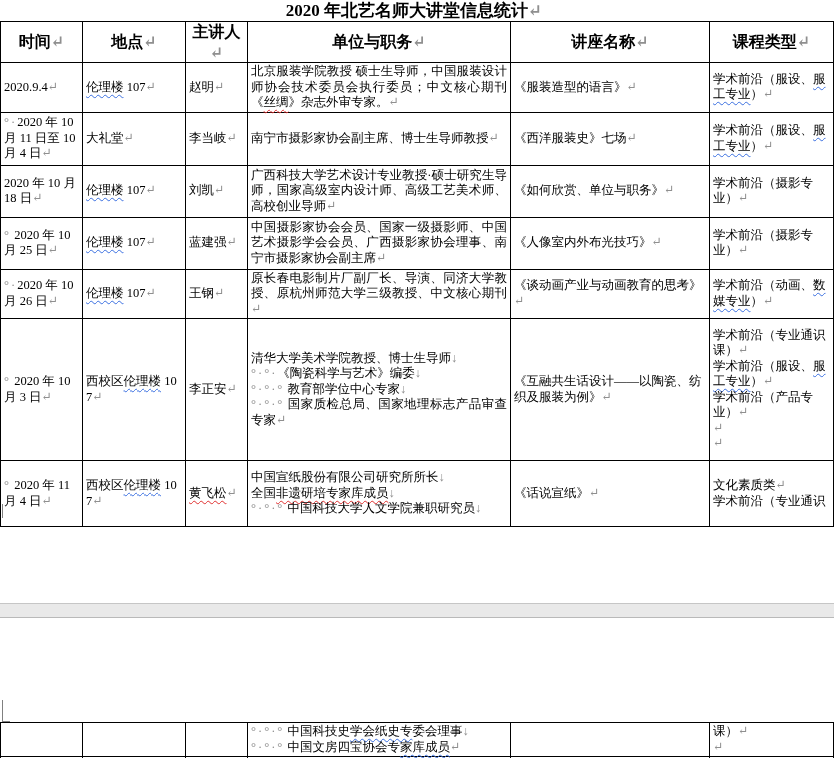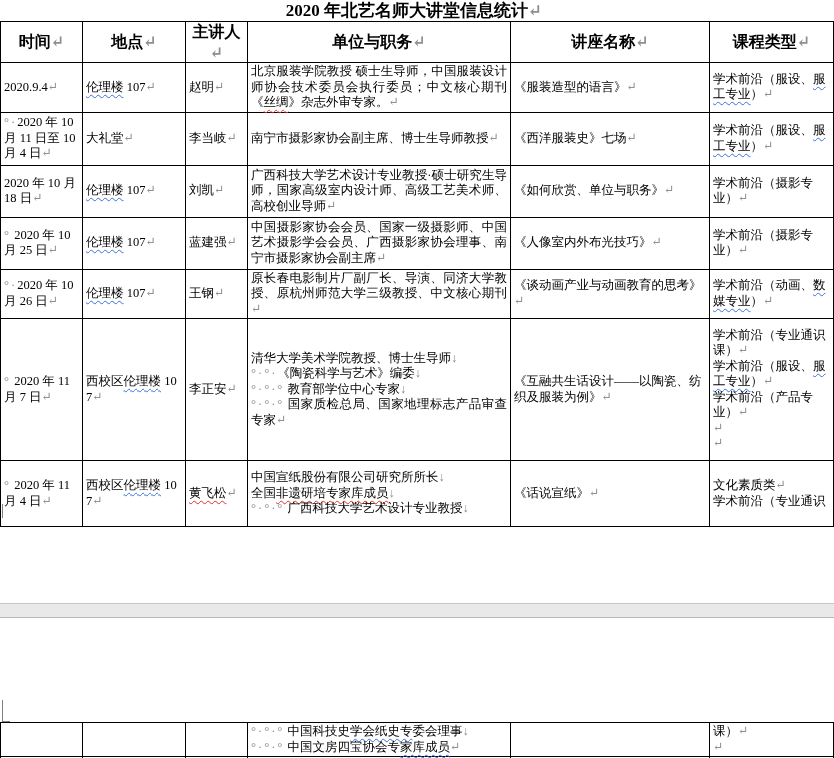--- a/index.html
+++ b/index.html
@@ -99,32 +99,32 @@
         </tr>
         <tr>
           <td class="col-time"><span class="fm sp">°·</span><span>2020 年 10 月 26 日</span><span class="fm">↵</span></td>
           <td class="col-place"><span class="sq-blue">伦理楼</span><span> 107</span><span class="fm">↵</span></td>
           <td class="col-speaker"><span>王钢</span><span class="fm">↵</span></td>
           <td class="col-unit"><span>原长春电影制片厂副厂长、导演、同济大学教授、原杭州师范大学三级教授、中文核心期刊</span><span class="fm">↵</span></td>
           <td class="col-lecture"><span>《谈动画产业与动画教育的思考》</span><span class="fm">↵</span></td>
           <td class="col-type"><span>学术前沿（动画、</span><span class="sq-blue">数媒专业</span><span>）</span><span class="fm">↵</span></td>
         </tr>
         <tr>
-          <td class="col-time"><span class="fm sp">°</span><span> 2020 年 11 月 7 日</span><span class="fm">↵</span></td>
+          <td class="col-time"><span class="fm sp">°</span><span> 2020 年 10 月 3 日</span><span class="fm">↵</span></td>
           <td class="col-place"><span>西校区</span><span class="sq-blue">伦理楼</span><span> 107</span><span class="fm">↵</span></td>
           <td class="col-speaker"><span>李正安</span><span class="fm">↵</span></td>
           <td class="col-unit"><span>清华大学美术学院教授、博士生导师</span><span class="fm">↓</span><br><span class="fm sp">°·°·</span><span>《陶瓷科学与艺术》编委</span><span class="fm">↓</span><br><span class="fm sp">°·°·°</span><span> 教育部学位中心专家</span><span class="fm">↓</span><br><span class="fm sp">°·°·°</span><span> 国家质检总局、国家地理标志产品审查专家</span><span class="fm">↵</span></td>
           <td class="col-lecture"><span>《互融共生话设计——以陶瓷、纺织及服装为例》</span><span class="fm">↵</span></td>
           <td class="col-type"><span>学术前沿（专业通识课）</span><span class="fm">↵</span><br><span>学术前沿（服设、</span><span class="sq-blue">服工专业</span><span>）</span><span class="fm">↵</span><br><span>学术前沿（产品专业）</span><span class="fm">↵</span><br><span class="fm">↵</span><br><span class="fm">↵</span></td>
         </tr>
         <tr>
           <td class="col-time"><span class="fm sp">°</span><span> 2020 年 11 月 4 日</span><span class="fm">↵</span></td>
           <td class="col-place"><span>西校区</span><span class="sq-blue">伦理楼</span><span> 107</span><span class="fm">↵</span></td>
           <td class="col-speaker"><span class="sq-red">黄飞松</span><span class="fm">↵</span></td>
-          <td class="col-unit"><span>中国宣纸股份有限公司研究所所长</span><span class="fm">↓</span><br><span>全国</span><span class="sq-red">非遗研培专家库成员</span><span class="fm">↓</span><br><span class="fm sp">°·°·°</span><span> 广西科技大学艺术设计专业教授</span><span class="fm">↓</span></td>
+          <td class="col-unit"><span>中国宣纸股份有限公司研究所所长</span><span class="fm">↓</span><br><span>全国</span><span class="sq-red">非遗研培专家库成员</span><span class="fm">↓</span><br><span class="fm sp">°·°·°</span><span> 中国科技大学人文学院兼职研究员</span><span class="fm">↓</span></td>
           <td class="col-lecture"><span>《话说宣纸》</span><span class="fm">↵</span></td>
           <td class="col-type"><span>文化素质类</span><span class="fm">↵</span><br><span>学术前沿（专业通识</span></td>
         </tr>
       </tbody>
   </table>
 
   <div class="mark-bl"></div>
   <div class="page-gap"></div>
   <div class="mark-tl-v"></div>
   <div class="mark-tl-h"></div>

